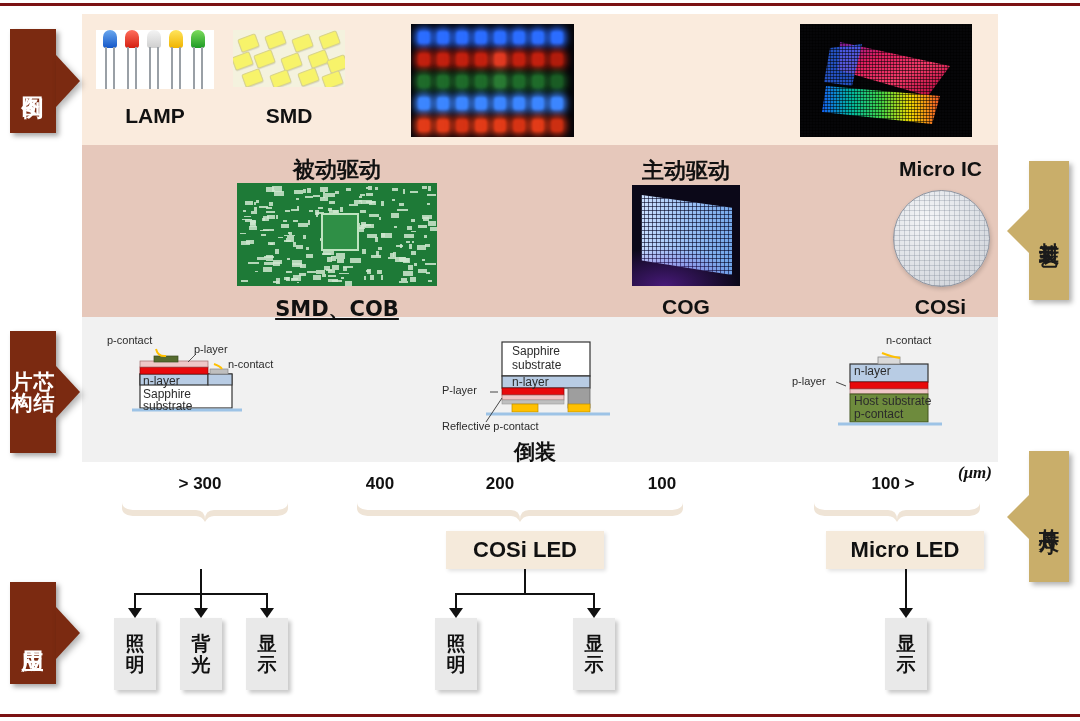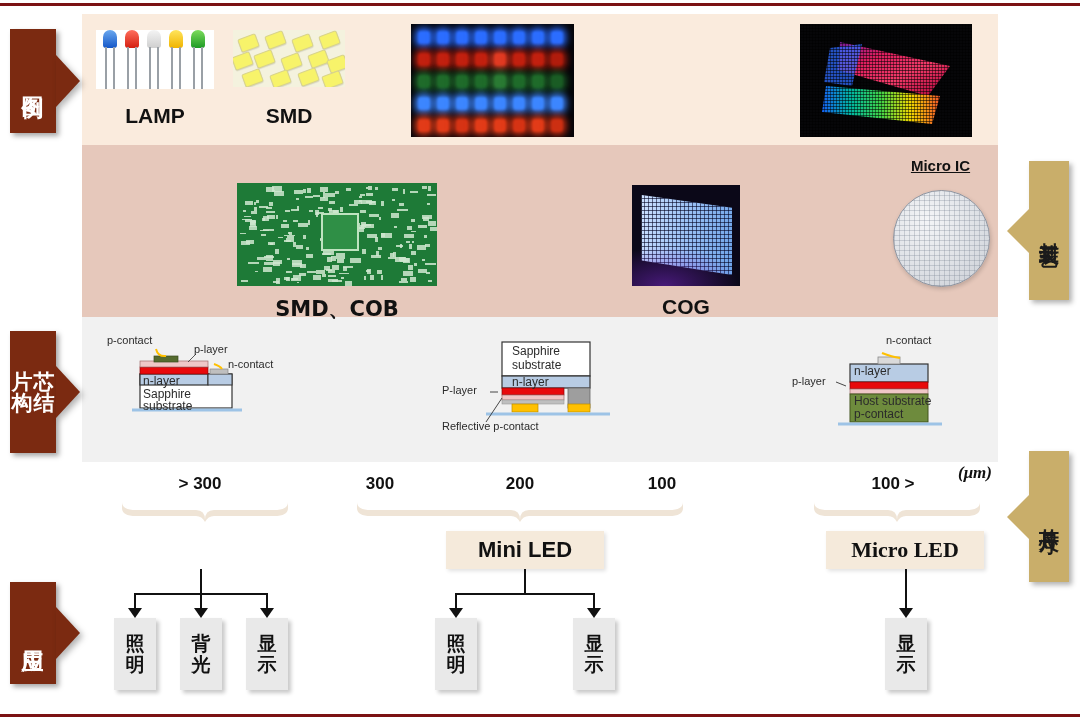--- a/index.html
+++ b/index.html
@@ -305,20 +305,21 @@
             <stop offset="75%" stop-color="#ffe400"></stop>
             <stop offset="100%" stop-color="#ff5a2b"></stop>
           </linearGradient>
         </defs>
         <path d="M40 18 L150 42 L128 72 L38 46 Z" fill="url(#fg1)" opacity=".95"></path>
         <path d="M26 62 L140 72 L132 100 L22 88 Z" fill="url(#fg2)" opacity=".95"></path>
         <path d="M30 24 L62 20 L52 62 L24 58 Z" fill="#2f6bff" opacity=".75"></path>
         <rect x="0" y="0" width="172" height="113" fill="none"></rect>
       </svg><div style="position: absolute; inset: 0px; background: repeating-linear-gradient(0deg, rgba(0, 0, 0, 0.55) 0px, rgba(0, 0, 0, 0.55) 1px, transparent 1px, transparent 3px), repeating-linear-gradient(90deg, rgba(0, 0, 0, 0.45) 0px, rgba(0, 0, 0, 0.45) 1px, transparent 1px, transparent 3px);"></div></div>
 
+  <div class="cap cap-cn" style="left:237px;top:155px;width:200px;font-size:22px;">被动驱动</div>
   <div class="photo" id="pcb-photo">
       <div class="pcb-pad" style="left: 97.1597px; top: 56.8358px; width: 3.03927px; height: 2.47591px;"></div>
       <div class="pcb-pad" style="left: 88.0963px; top: 51.6128px; width: 2.70702px; height: 5.01548px;"></div>
       <div class="pcb-pad" style="left: 116.169px; top: 42.4391px; width: 4.55995px; height: 4.62502px;"></div>
       <div class="pcb-pad" style="left: 129.229px; top: 10.3519px; width: 6.48696px; height: 2.44031px;"></div>
       <div class="pcb-pad" style="left: 132.017px; top: 18.1658px; width: 7.0436px; height: 3.44902px;"></div>
       <div class="pcb-pad" style="left: 36.8305px; top: 7.807px; width: 10.4521px; height: 5.37954px;"></div>
       <div class="pcb-pad" style="left: 26.1868px; top: 45.6457px; width: 10.6013px; height: 2.25657px;"></div>
       <div class="pcb-pad" style="left: 83.4938px; top: 55.83px; width: 8.04684px; height: 2.6233px;"></div>
       <div class="pcb-pad" style="left: 35.7144px; top: 97.6193px; width: 6.01088px; height: 2.43037px;"></div>
@@ -538,32 +539,34 @@
       <div class="pcb-pad" style="left: 31.1646px; top: 58.8012px; width: 6.83465px; height: 3.6936px;"></div>
       <div class="pcb-pad" style="left: 173.805px; top: 47.6523px; width: 5.28017px; height: 1.83812px;"></div>
       <div class="pcb-pad" style="left: 83.3588px; top: 4.10823px; width: 7.24421px; height: 4.75629px;"></div>
       <div class="pcb-pad" style="left: 177.012px; top: 79.8728px; width: 2.61566px; height: 3.36171px;"></div>
       <div class="pcb-pad" style="left: 32.837px; top: 60.4276px; width: 2.95008px; height: 1.75314px;"></div>
       <div class="pcb-pad" style="left: 160.465px; top: 26.365px; width: 10.4697px; height: 2.10341px;"></div>
       <div class="pcb-pad" style="left: 59.7473px; top: 22.7222px; width: 2.06335px; height: 4.215px;"></div>
       <div class="pcb-pad" style="left: 55.4247px; top: 80.314px; width: 9.28665px; height: 3.74223px;"></div>
       <div style="position: absolute; left: 84px; top: 30px; width: 34px; height: 34px; background: rgb(47, 143, 70); border: 2px solid rgb(191, 227, 192);"></div>
     </div>
-  <div class="cap cap-cn" style="left:237px;top:295px;width:200px;font-size:21px;">SMD、COB</div>
-
+  <div class="cap cap-cn" style="left:237px;top:295px;width:200px;font-size:21px;text-decoration:underline;">SMD、COB</div>
+
+  <div class="cap cap-cn" style="left:618px;top:156px;width:136px;font-size:22px;">主动驱动</div>
   <div class="photo" id="cog-photo">
       <div style="position: absolute; left: 8px; top: 10px; width: 92px; height: 80px; background: linear-gradient(100deg, rgb(207, 226, 255) 0%, rgb(158, 195, 245) 45%, rgb(110, 163, 232) 100%); clip-path: polygon(2% 0%, 100% 16%, 100% 100%, 2% 82%);">
         <div style="position: absolute; inset: 0px; background: repeating-linear-gradient(0deg, rgba(0, 0, 30, 0.6) 0px, rgba(0, 0, 30, 0.6) 1px, transparent 1px, transparent 4px), repeating-linear-gradient(90deg, rgba(0, 0, 30, 0.55) 0px, rgba(0, 0, 30, 0.55) 1px, transparent 1px, transparent 4px);"></div>
       </div>
       <div style="position: absolute; left: 0px; bottom: 0px; width: 108px; height: 40px; background: radial-gradient(at 30% 100%, rgba(120, 40, 200, 0.55), transparent 70%);"></div>
     </div>
   <div class="cap cap-en" style="left:632px;top:295px;width:108px;font-size:21px;">COG</div>
 
-  <div class="cap cap-en" style="left:873px;top:157px;width:135px;font-size:15px;text-decoration:underline;">Micro IC</div>
+  <div class="cap cap-en" style="left:873px;top:157px;width:135px;font-size:21px;">Micro IC</div>
   <div id="wafer"></div>
+  <div class="cap cap-en" style="left:873px;top:295px;width:135px;font-size:21px;">COSi</div>
 
   <div class="chipfig" id="fig-lateral" style="left:110px;top:336px;width:180px;height:90px;">
     <svg width="180" height="90" viewBox="0 0 180 90">
 
       <rect x="30" y="38" width="92" height="34" fill="#ffffff" stroke="#333" stroke-width="1.2"></rect>
       <rect x="30" y="38" width="68" height="11" fill="#B8CCE4" stroke="#333" stroke-width="1.2"></rect>
 
       <rect x="98" y="38" width="24" height="11" fill="#B8CCE4" stroke="#333" stroke-width="1"></rect>
 
       <rect x="30" y="31" width="68" height="7" fill="#E8090C" stroke="#8c0507" stroke-width=".7"></rect>
@@ -600,42 +603,43 @@
       <line x1="46" y1="78" x2="170" y2="78" stroke="#9DC3E6" stroke-width="3"></line>
       <line x1="58" y1="56" x2="50" y2="56" stroke="#333" stroke-width=".9"></line>
       <line x1="62" y1="62" x2="46" y2="86" stroke="#333" stroke-width=".9"></line>
     </svg>
     <div class="lbl" style="left:72px;top:8px;font-size:12px;">Sapphire</div>
     <div class="lbl" style="left:72px;top:22px;font-size:12px;">substrate</div>
     <div class="lbl" style="left:72px;top:39px;font-size:12px;">n-layer</div>
     <div class="lbl" style="left:2px;top:48px;">P-layer</div>
     <div class="lbl" style="left:2px;top:84px;">Reflective p-contact</div>
   </div>
+  <div class="struct-name" style="left:440px;top:438px;width:190px;">倒装</div>
 
   <div class="chipfig" id="fig-vertical" style="left:790px;top:336px;width:190px;height:92px;">
     <svg width="190" height="92" viewBox="0 0 190 92">
       <rect x="60" y="28" width="78" height="18" fill="#B8CCE4" stroke="#333" stroke-width="1.2"></rect>
       <rect x="60" y="46" width="78" height="7" fill="#E8090C" stroke="#8c0507" stroke-width=".7"></rect>
       <rect x="60" y="53" width="78" height="5" fill="#EFC7C7" stroke="#a06b6b" stroke-width=".7"></rect>
       <rect x="60" y="58" width="78" height="28" fill="#6E8B3D" stroke="#42541f" stroke-width="1"></rect>
       <rect x="88" y="21" width="22" height="7" fill="#DADADA" stroke="#888" stroke-width=".8"></rect>
       <line x1="48" y1="88" x2="152" y2="88" stroke="#9DC3E6" stroke-width="3"></line>
       <path d="M92 17 Q102 21 110 22" fill="none" stroke="#FFC000" stroke-width="2.2"></path>
       <line x1="56" y1="50" x2="46" y2="46" stroke="#333" stroke-width=".9"></line>
     </svg>
     <div class="lbl" style="left:96px;top:-2px;">n-contact</div>
     <div class="lbl" style="left:64px;top:28px;font-size:12px;">n-layer</div>
     <div class="lbl" style="left:2px;top:39px;">p-layer</div>
     <div class="lbl" style="left:64px;top:58px;font-size:12px;">Host substrate</div>
     <div class="lbl" style="left:64px;top:71px;font-size:12px;">p-contact</div>
   </div>
 
   <div class="size-num" style="left:140px;top:474px;width:120px;">&gt; 300</div>
-  <div class="size-num" style="left:330px;top:474px;width:100px;">300</div>
-  <div class="size-num" style="left:470px;top:474px;width:100px;">200</div>
+  <div class="size-num" style="left:330px;top:474px;width:100px;">400</div>
+  <div class="size-num" style="left:450px;top:474px;width:100px;">200</div>
   <div class="size-num" style="left:612px;top:474px;width:100px;">100</div>
   <div class="size-num" style="left:838px;top:474px;width:110px;">100 &gt;</div>
   <div id="um-unit">(μm)</div>
 
   <div class="brace" style="left:120px;top:500px;width:170px;">
     <svg width="170" height="22" viewBox="0 0 170 22" preserveAspectRatio="none">
       <path d="M2 2 Q2 10 16 10 L76 10 Q85 10 85 20 Q85 10 94 10 L154 10 Q168 10 168 2 L168 8 Q168 16 154 16 L94 16 Q88 16 85 22 Q82 16 76 16 L16 16 Q2 16 2 8 Z" fill="#EFE4D6"></path>
     </svg>
   </div>
   <div class="brace" style="left:355px;top:500px;width:330px;">
@@ -643,23 +647,23 @@
       <path d="M2 2 Q2 10 16 10 L156 10 Q165 10 165 20 Q165 10 174 10 L314 10 Q328 10 328 2 L328 8 Q328 16 314 16 L174 16 Q168 16 165 22 Q162 16 156 16 L16 16 Q2 16 2 8 Z" fill="#EFE4D6"></path>
     </svg>
   </div>
   <div class="brace" style="left:812px;top:500px;width:170px;">
     <svg width="170" height="22" viewBox="0 0 170 22" preserveAspectRatio="none">
       <path d="M2 2 Q2 10 16 10 L76 10 Q85 10 85 20 Q85 10 94 10 L154 10 Q168 10 168 2 L168 8 Q168 16 154 16 L94 16 Q88 16 85 22 Q82 16 76 16 L16 16 Q2 16 2 8 Z" fill="#EFE4D6"></path>
     </svg>
   </div>
 
   <div class="catbox en" id="cat-mini" style="left:446px;top:531px;width:158px;height:38px;">
-    <span>Mini LED</span>
-  </div>
-  <div class="catbox en" id="cat-micro" style="left:826px;top:531px;width:158px;height:38px;font-family:Liberation Serif, serif;">
+    <span>COSi LED</span>
+  </div>
+  <div class="catbox en" id="cat-micro" style="left:826px;top:531px;width:158px;height:38px;">
     <span>Micro LED</span>
   </div>
 
   <div class="conn" style="left:200px;top:569px;width:2px;height:25px;"></div>
   <div class="conn" style="left:134px;top:593px;width:134px;height:2px;"></div>
   <div class="conn" style="left:134px;top:593px;width:2px;height:16px;"></div>
   <div class="conn" style="left:200px;top:593px;width:2px;height:16px;"></div>
   <div class="conn" style="left:266px;top:593px;width:2px;height:16px;"></div>
   <div class="arrowhead" style="left:128px;top:608px;"></div>
   <div class="arrowhead" style="left:194px;top:608px;"></div>

